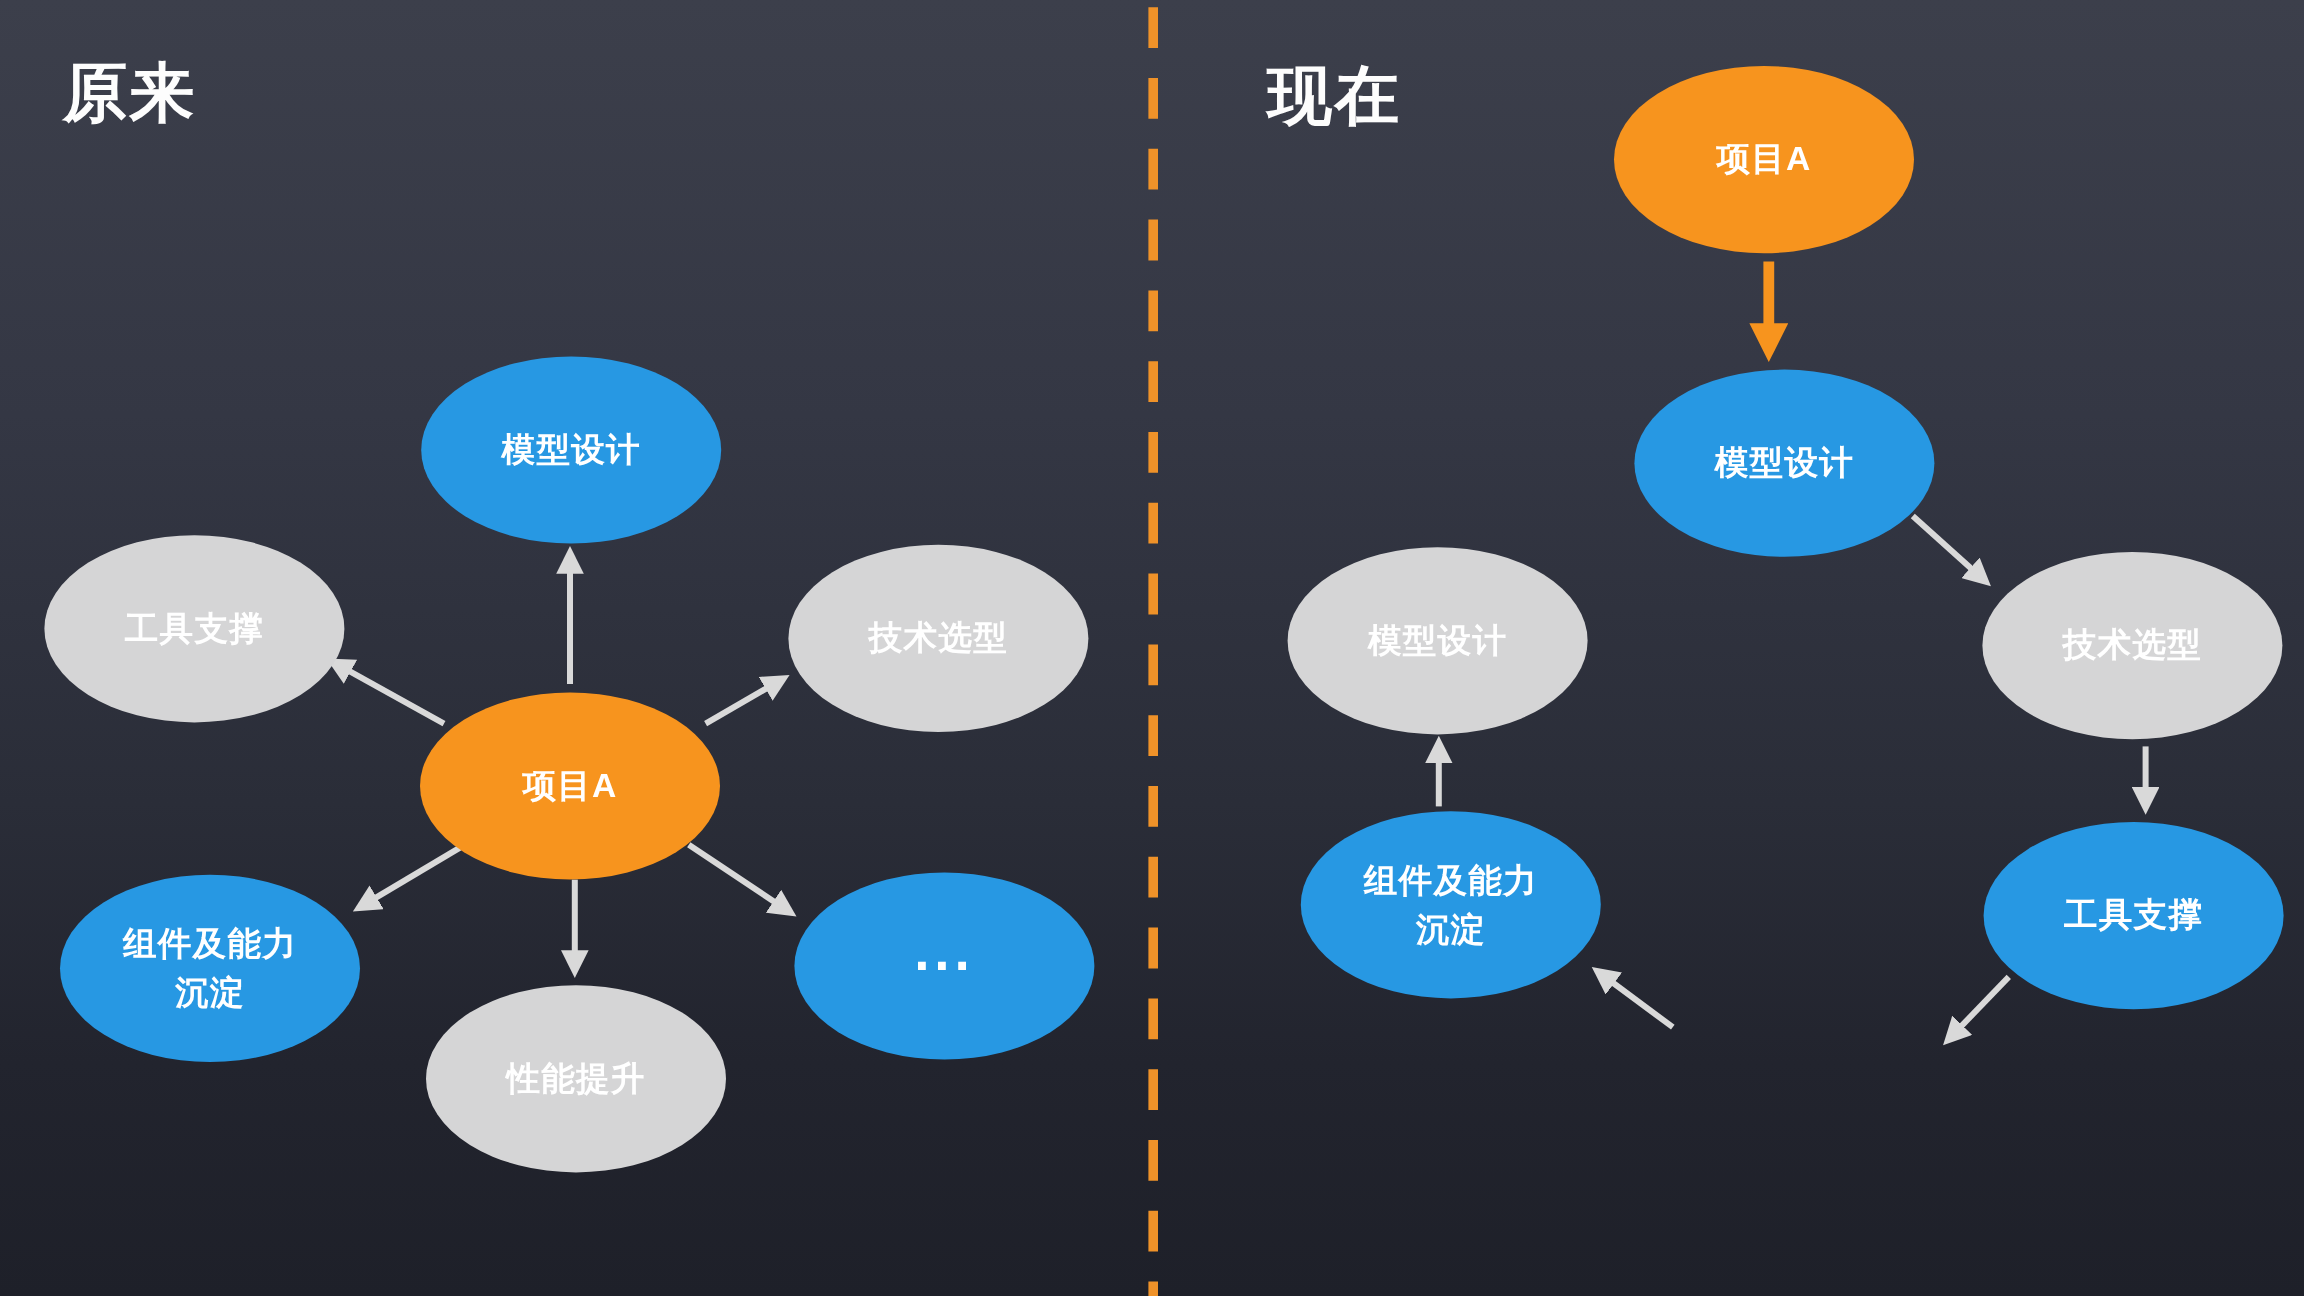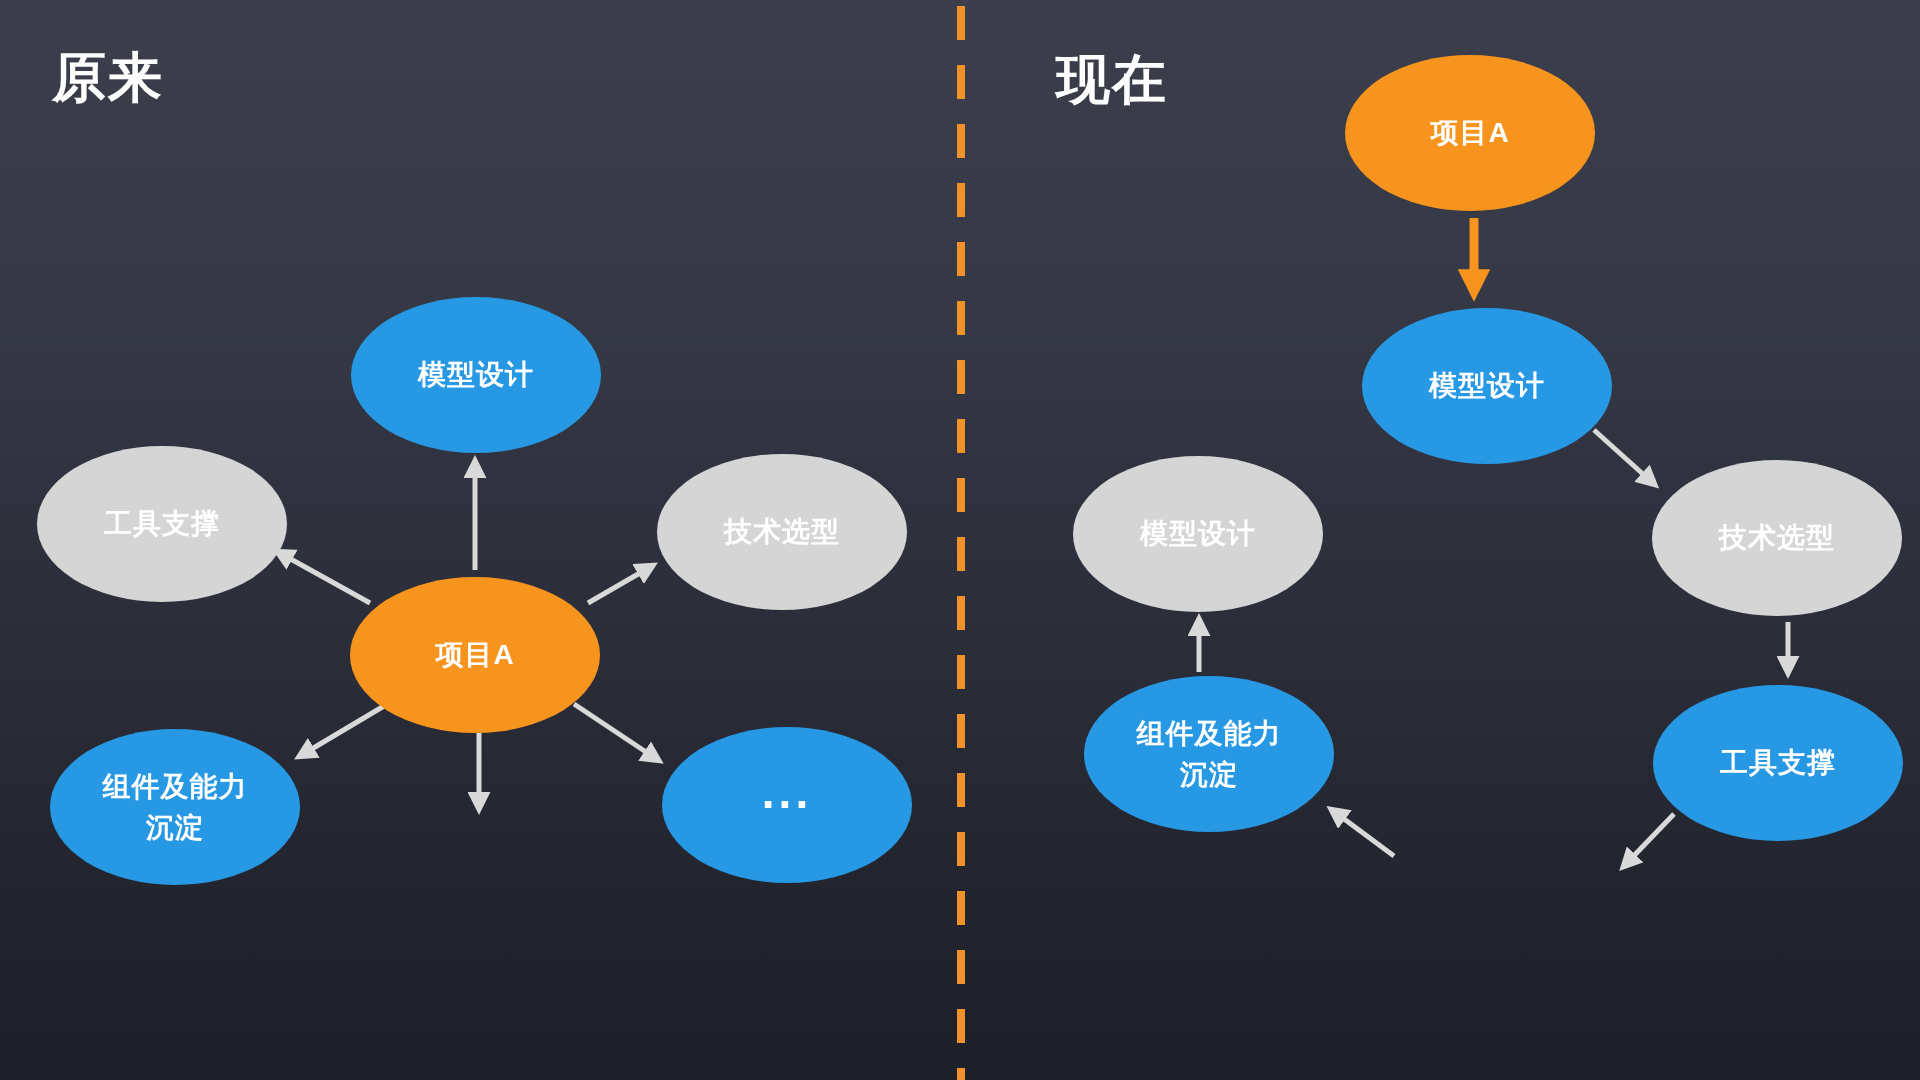--- a/index.html
+++ b/index.html
@@ -65,20 +65,21 @@
 
   <h1 class="title left">原来</h1>
   <h1 class="title right">现在</h1>
 
   <div class="node c-blue" style="left:351px;top:297px;">模型设计</div>
   <div class="node c-gray" style="left:37px;top:446px;">工具支撑</div>
   <div class="node c-gray" style="left:657px;top:454px;">技术选型</div>
   <div class="node c-orange" style="left:350px;top:577px;">项目A</div>
   <div class="node c-blue" style="left:50px;top:729px;">组件及能力
 沉淀</div>
+  <div class="node c-gray" style="left:355px;top:821px;">性能提升</div>
   <div class="node c-blue node-more" style="left:662px;top:727px;">...</div>
 
   <div class="node c-orange" style="left:1345px;top:55px;">项目A</div>
   <div class="node c-blue" style="left:1362px;top:308px;">模型设计</div>
   <div class="node c-gray" style="left:1652px;top:460px;">技术选型</div>
   <div class="node c-blue" style="left:1653px;top:685px;">工具支撑</div>
   <div class="node c-blue" style="left:1084px;top:676px;">组件及能力
 沉淀</div>
   <div class="node c-gray" style="left:1073px;top:456px;">模型设计</div>
 

